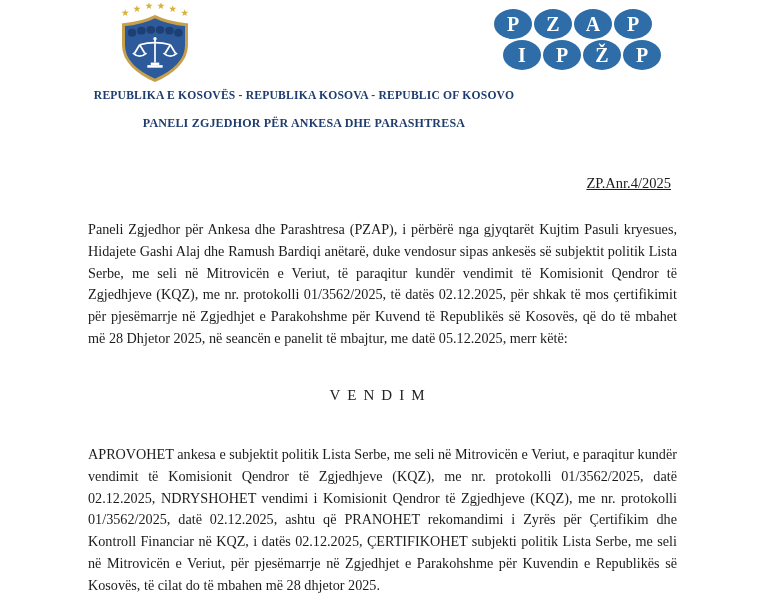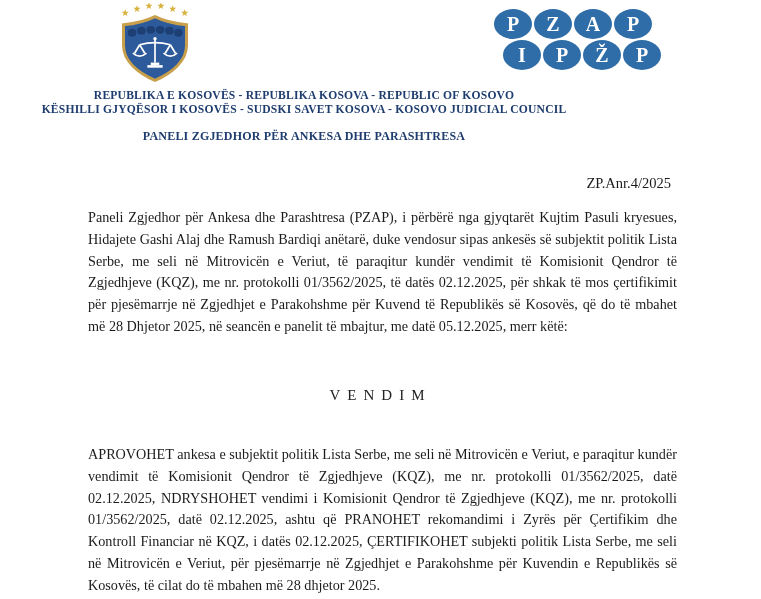--- a/index.html
+++ b/index.html
@@ -29,27 +29,27 @@
     text-align:center;color:#1e3c6e;
     font-family:"Liberation Serif", serif;
   }
   .hline{font-size:11.6px;font-weight:700;line-height:13.5px;letter-spacing:0.2px;}
   .hline.panel{margin-top:14px;font-size:12px;}
   
   .ref-line{
     position:absolute;top:175px;left:0;right:90px;
     text-align:right;font-size:14.5px;
   }
-  .ref-line span{}
+  .ref-line span{text-decoration:underline;}
   
   .para{
     position:absolute;left:88px;width:589px;
     text-align:justify;font-size:14.2px;line-height:21.8px;
   }
-  .para-1{top:207px;}
+  .para-1{top:219px;}
   .para-2{top:444px;}
   .decision-heading{
     position:absolute;top:387px;left:0;width:761px;
     text-align:center;font-size:15px;letter-spacing:7px;
     color:#222;
   }
 </style>
 </head>
 <body>
 
@@ -104,21 +104,20 @@
     <div class="pzap-row second">
       <div class="pzap-circle">I</div>
       <div class="pzap-circle">P</div>
       <div class="pzap-circle">Ž</div>
       <div class="pzap-circle">P</div>
     </div>
   </div>
 
   <div class="header-block">
     <div class="hline">REPUBLIKA E KOSOVËS - REPUBLIKA KOSOVA - REPUBLIC OF KOSOVO</div>
-    <div class="hline">KËSHILLI GJYQËSOR I KOSOVËS - SUDSKI SAVET KOSOVA - KOSOVO JUDICIAL COUNCIL</div>
     <div class="hline panel">PANELI ZGJEDHOR PËR ANKESA DHE PARASHTRESA</div>
   </div>
 
   <div class="ref-line">
     <span>ZP.Anr.4/2025</span>
   </div>
 
   <div class="para para-1">Paneli Zgjedhor për Ankesa dhe Parashtresa (PZAP), i përbërë nga gjyqtarët Kujtim Pasuli kryesues, Hidajete Gashi Alaj dhe Ramush Bardiqi anëtarë, duke vendosur sipas ankesës së subjektit politik Lista Serbe, me seli në Mitrovicën e Veriut, të paraqitur kundër vendimit të Komisionit Qendror të Zgjedhjeve (KQZ), me nr. protokolli 01/3562/2025, të datës 02.12.2025, për shkak të mos çertifikimit për pjesëmarrje në Zgjedhjet e Parakohshme për Kuvend të Republikës së Kosovës, që do të mbahet më 28 Dhjetor 2025, në seancën e panelit të mbajtur, me datë 05.12.2025, merr këtë:</div>
 
   <div class="decision-heading">VENDIM</div>

